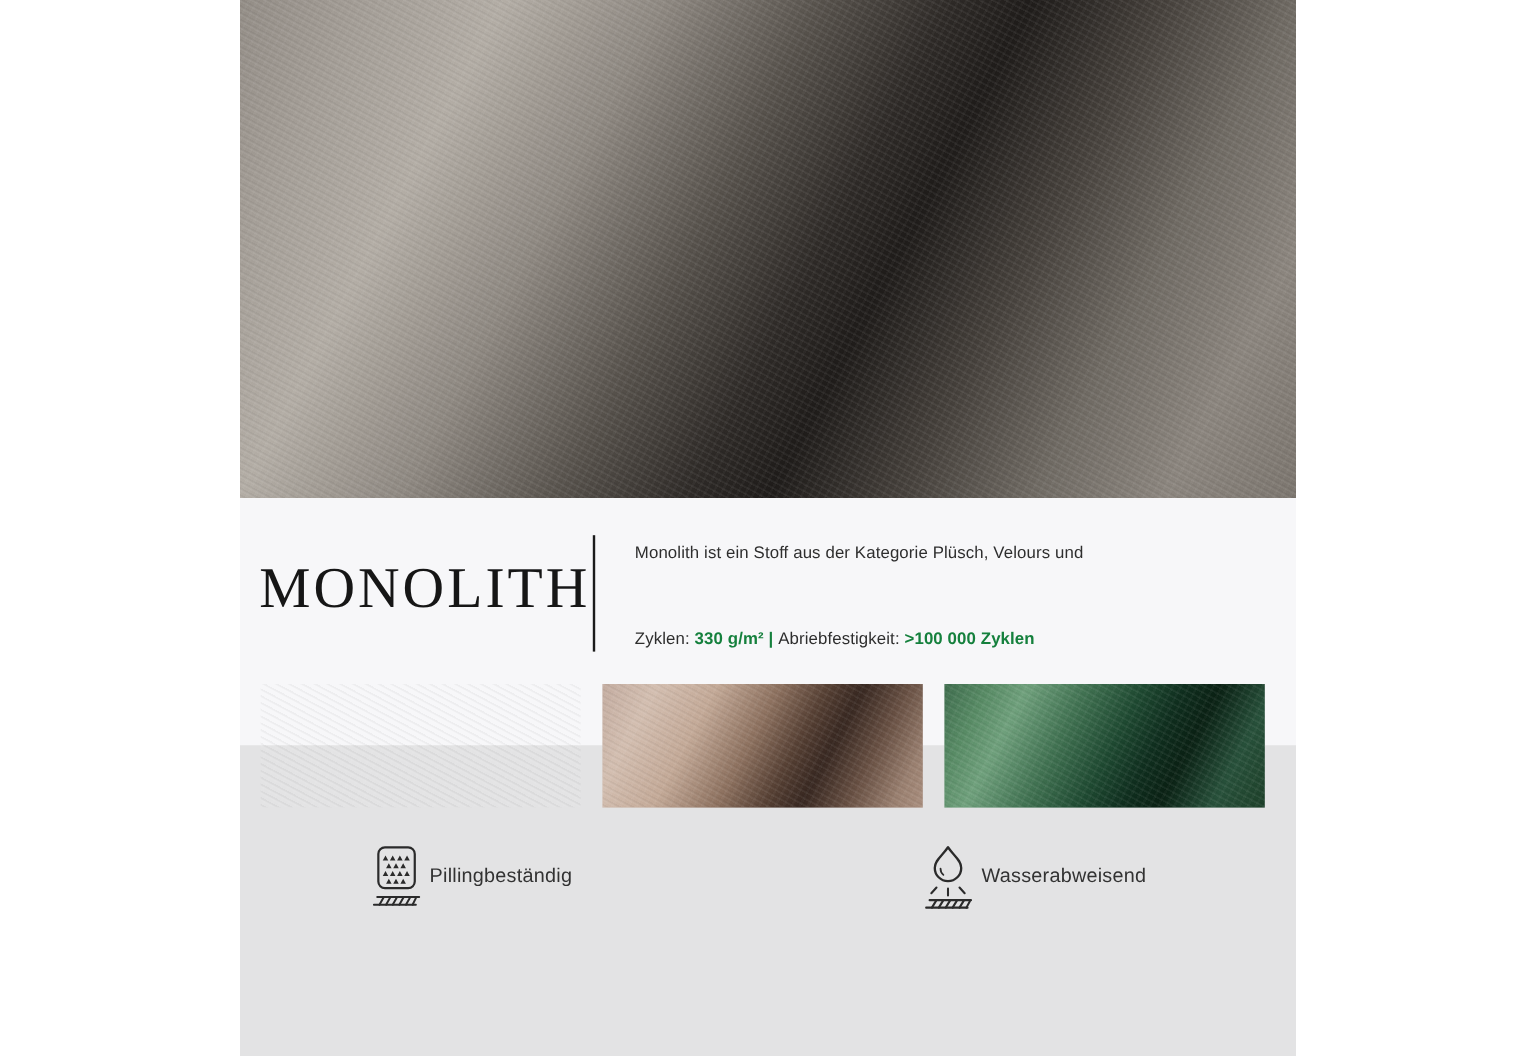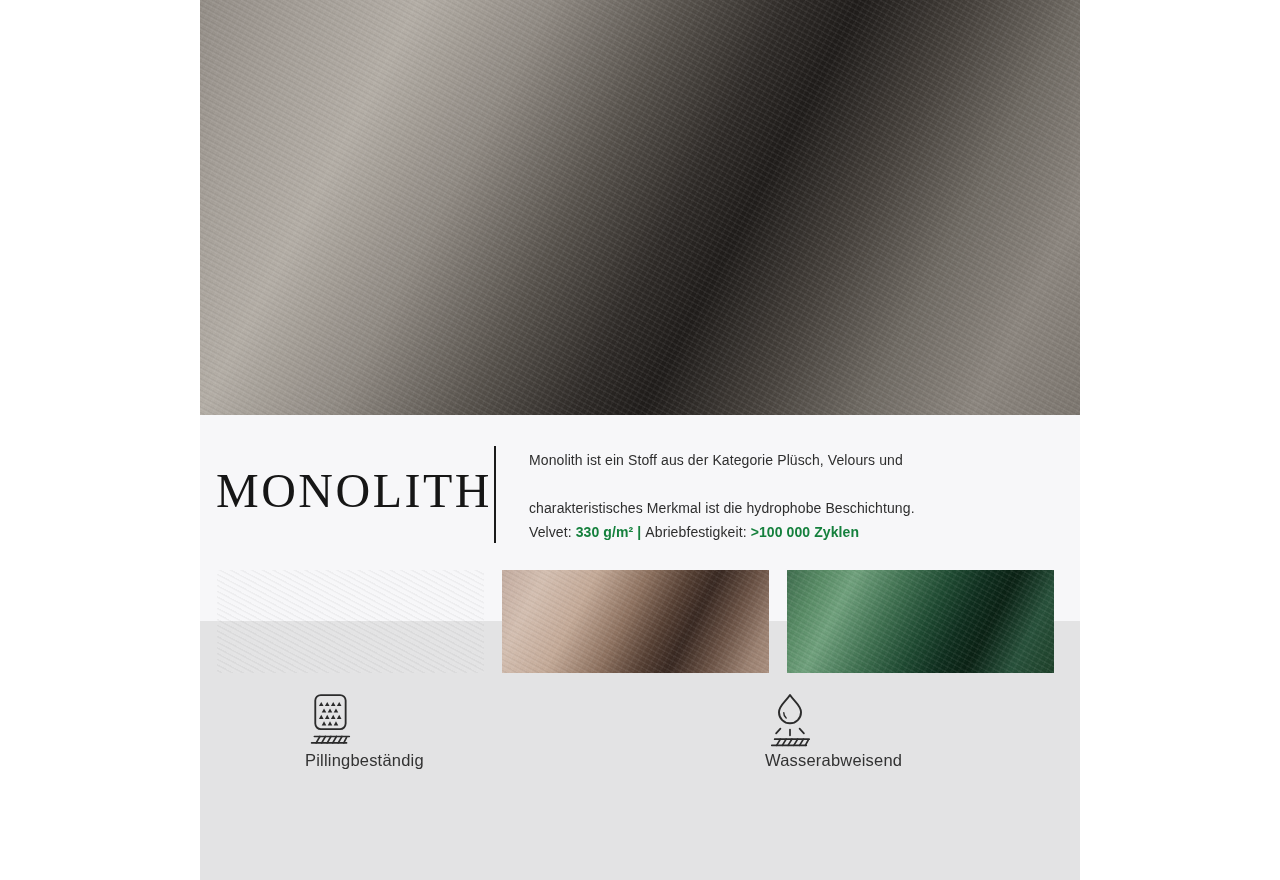--- a/index.html
+++ b/index.html
@@ -50,41 +50,41 @@
     display:flex; gap:18px;
   }
   .swatch { position:relative; flex:1; height:103px; overflow:hidden; }
 
   
   .features {
     position:absolute; left:105px; top:702px;
     display:grid; grid-template-columns:460px auto;
     grid-auto-rows:56px; row-gap:29px; align-items:center;
   }
-  .feature { display:flex; align-items:flex-start; gap:3px;flex-direction:column; }
+  .feature { display:flex; align-items:center; gap:3px; }
   .feature .icon-box { width:50px; height:58px; display:flex; align-items:center; justify-content:center; flex:0 0 auto; }
   .feature .label { font-size:16.5px; color:#323232; letter-spacing:0.2px; }
   .icon-box svg { display:block; }
 </style>
 </head>
 <body>
 
 <div class="canvas">
   <div class="column">
 
     <div class="hero" style="background: linear-gradient(118deg, rgb(147, 141, 134) 0%, rgb(164, 158, 151) 10%, rgb(179, 173, 165) 20%, rgb(143, 137, 130) 32%, rgb(87, 82, 76) 44%, rgb(46, 42, 39) 54%, rgb(31, 28, 26) 60%, rgb(69, 64, 59) 70%, rgb(111, 106, 99) 80%, rgb(139, 133, 126) 90%, rgb(123, 117, 110) 100%);"></div>
 
     <div class="info">
       <div class="title">MONOLITH</div>
       <div class="divider"></div>
       <div class="desc">
         <span>Monolith ist ein Stoff aus der Kategorie Plüsch, Velours und</span><br>
         <br>
-        <span>charakteristisches Merkmal ist die hydrophobe Beschichtung.</span><br>
-        <span>Velvet: </span><span class="bold">330 g/m² | </span><span>Abriebfestigkeit: </span><span class="bold">&gt;100 000 Zyklen</span>
+        <br>
+        <span>Zyklen: </span><span class="bold">330 g/m² | </span><span>Abriebfestigkeit: </span><span class="bold">&gt;100 000 Zyklen</span>
       </div>
     </div>
 
     <div class="band"></div>
 
     <div class="swatches">
       <div class="swatch"></div>
       <div class="swatch" style="background: linear-gradient(118deg, rgb(195, 172, 160) 0%, rgb(211, 190, 176) 14%, rgb(195, 169, 151) 30%, rgb(142, 114, 96) 46%, rgb(85, 63, 51) 59%, rgb(56, 40, 33) 68%, rgb(104, 80, 67) 80%, rgb(154, 128, 112) 92%, rgb(169, 142, 126) 100%);"></div>
       <div class="swatch" style="background: linear-gradient(118deg, rgb(63, 109, 78) 0%, rgb(88, 139, 101) 12%, rgb(111, 160, 124) 22%, rgb(63, 112, 80) 38%, rgb(30, 73, 49) 52%, rgb(15, 46, 30) 63%, rgb(10, 33, 20) 72%, rgb(39, 80, 58) 86%, rgb(29, 64, 41) 100%);"></div>
     </div>

